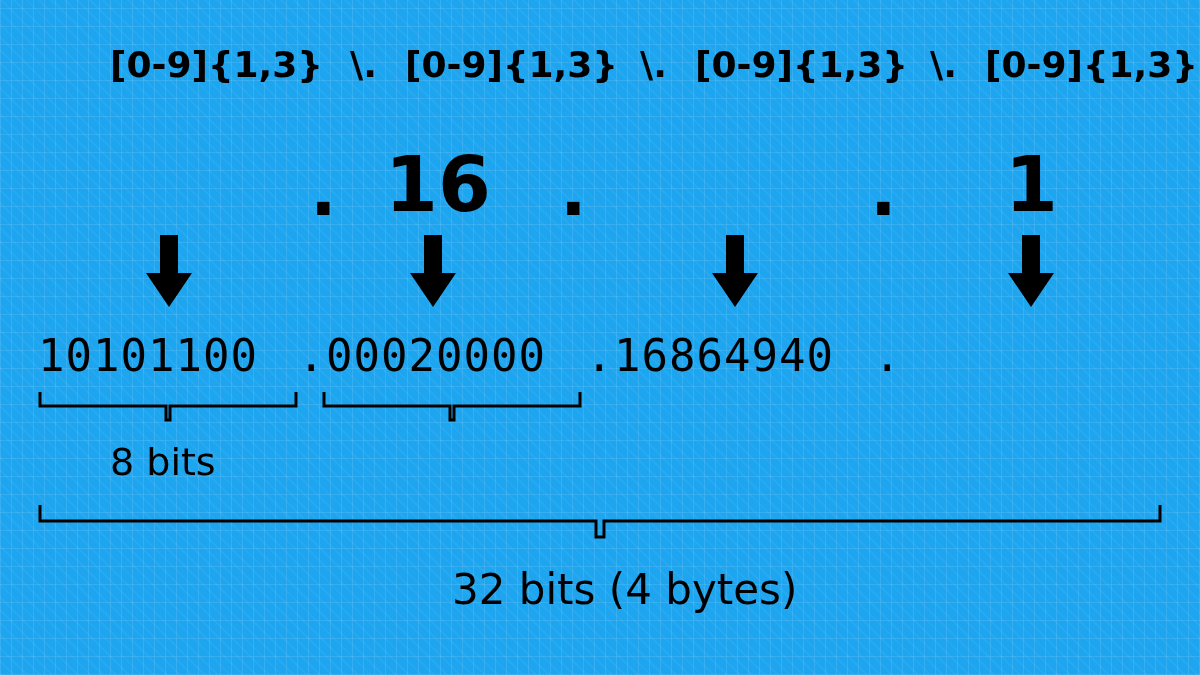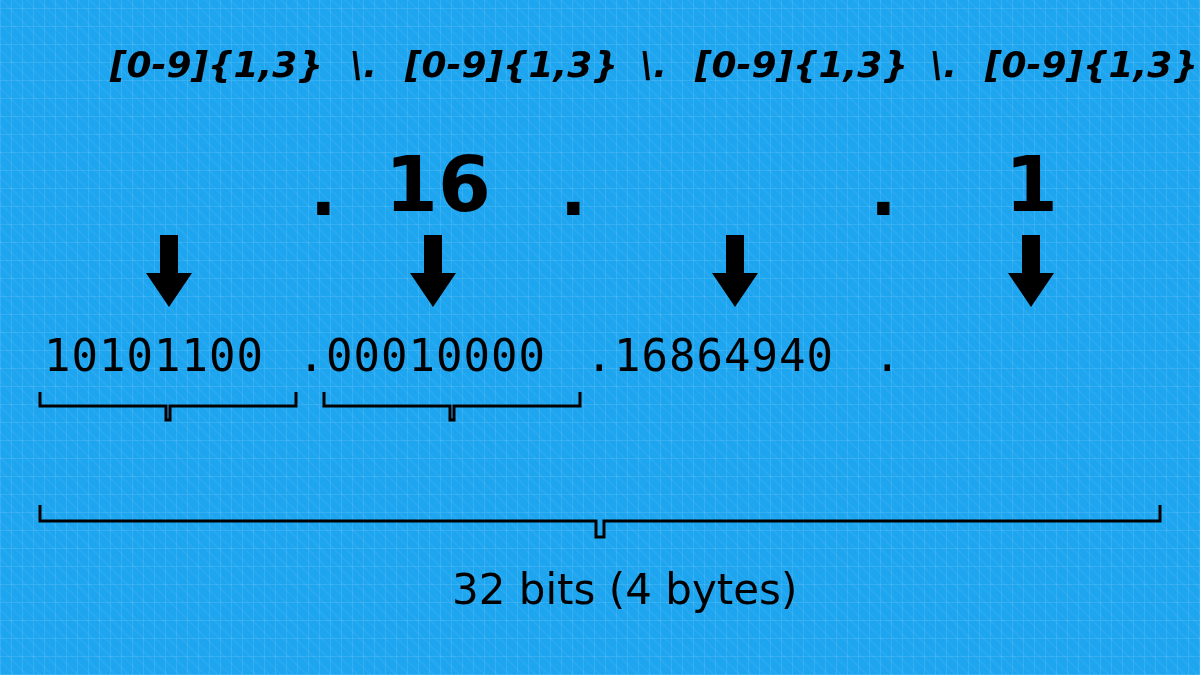--- a/index.html
+++ b/index.html
@@ -30,21 +30,20 @@
   .stage {
     position: absolute;
     inset: 0;
   }
   .abs { position: absolute; }
   .black { color: #000; }
 
   
   .regex {
     top: 44px;
-    font-style: italic;
     font-weight: 700;
     font-size: 36px;
     white-space: nowrap;
   }
 
   
   .octet {
     top: 140px;
     font-weight: 900;
     font-size: 76px;
@@ -98,32 +97,33 @@
 </svg>
 <svg class="abs" style="left:712px; top:235px" width="46" height="72">
   <rect x="14" y="0" width="18" height="40" fill="#000"></rect>
   <polygon points="0,38 46,38 23,72" fill="#000"></polygon>
 </svg>
 <svg class="abs" style="left:1008px; top:235px" width="46" height="72">
   <rect x="14" y="0" width="18" height="40" fill="#000"></rect>
   <polygon points="0,38 46,38 23,72" fill="#000"></polygon>
 </svg>
 
-<span class="abs black bin" style="left:44px">10101100</span>
+<span class="abs black bin" style="left:38px">10101100</span>
 <span class="abs black bin" style="left:298px">.</span>
-<span class="abs black bin" style="left:326px">00010000</span>
+<span class="abs black bin" style="left:326px">00020000</span>
 <span class="abs black bin" style="left:586px">.</span>
 <span class="abs black bin" style="left:614px">16864940</span>
 <span class="abs black bin" style="left:874px">.</span>
 
 <svg class="abs" style="left:38px; top:392px" width="260" height="48">
   <path d="M2 0 V14 H128 V28 H132 V14 H258 V0" fill="none" stroke="#000" stroke-width="3"></path>
 </svg>
 <svg class="abs" style="left:322px; top:392px" width="260" height="48">
   <path d="M2 0 V14 H128 V28 H132 V14 H258 V0" fill="none" stroke="#000" stroke-width="3"></path>
 </svg>
+<span class="abs black label8" style="left:110px; top:440px">8 bits</span>
 
 <svg class="abs" style="left:38px; top:505px" width="1124" height="52">
   <path d="M2 0 V16 H558 V32 H566 V16 H1122 V0" fill="none" stroke="#000" stroke-width="3"></path>
 </svg>
 <span class="abs black label32" style="left:452px; top:565px">32 bits (4 bytes)</span>
 
 </div>
 
 </body></html>

